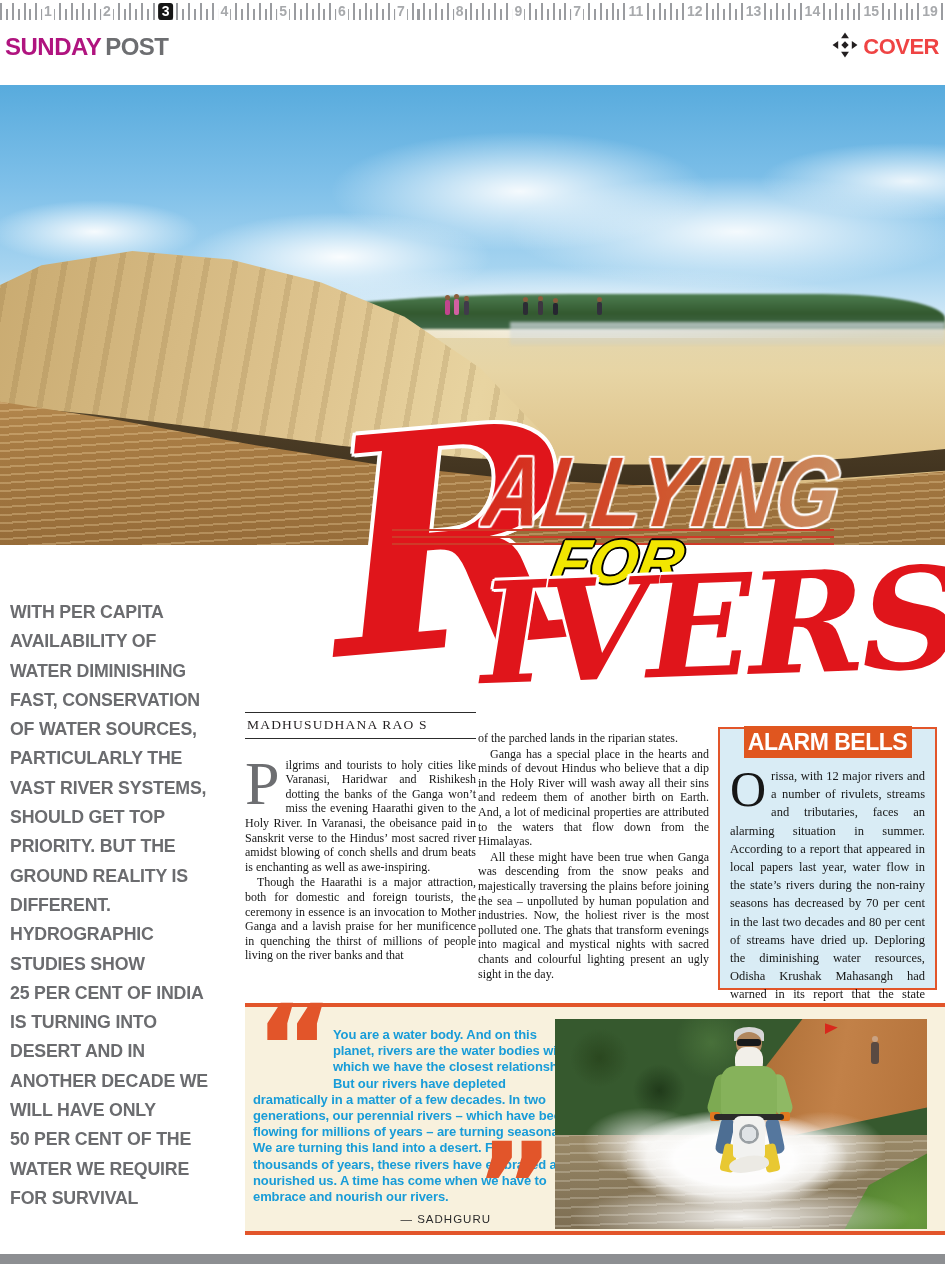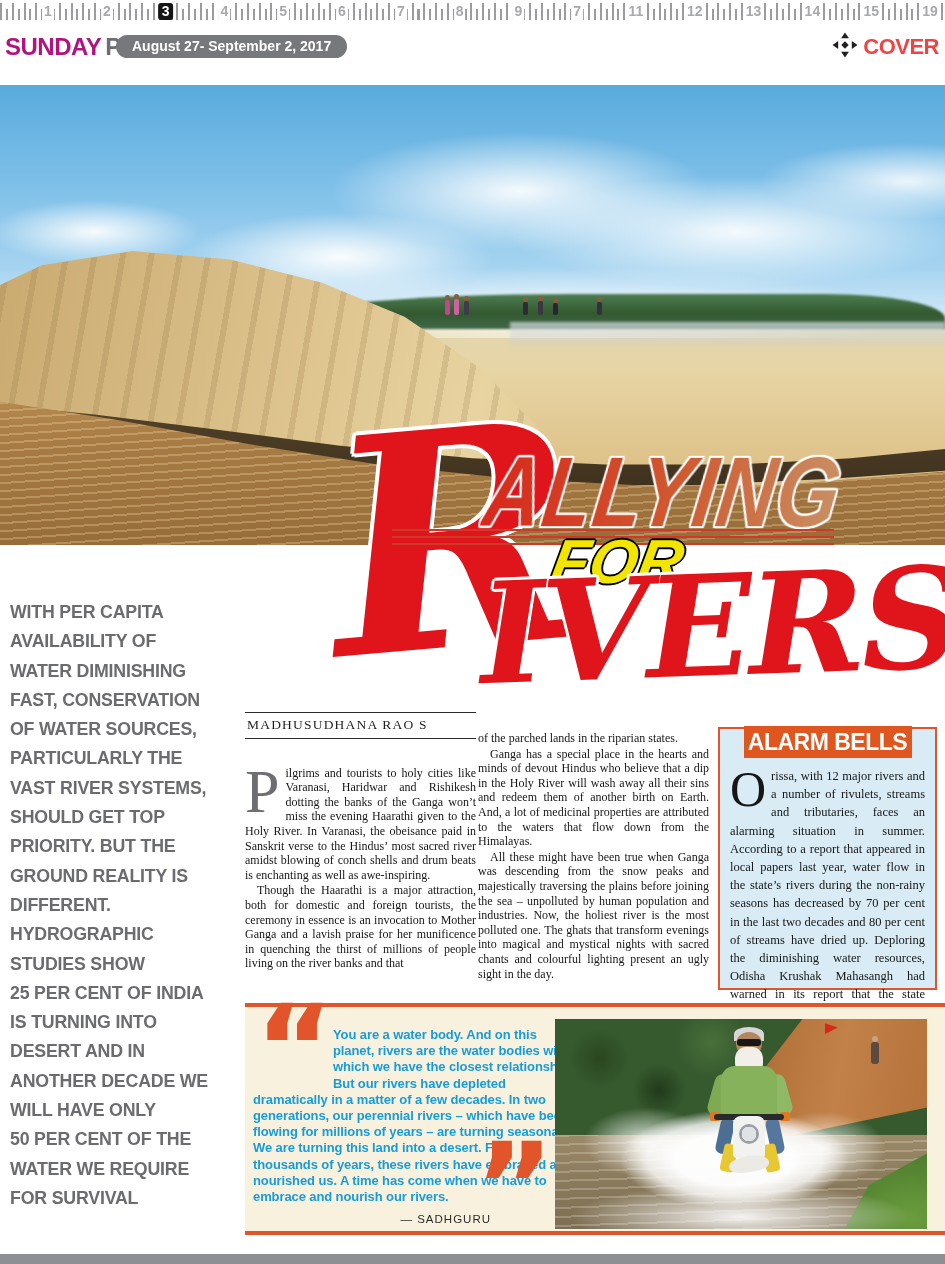--- a/index.html
+++ b/index.html
@@ -101,21 +101,21 @@
     font-size:18.5px; font-weight:bold; line-height:29.3px; color:#6b6c6f;
     white-space:pre-line; transform:scaleX(.96); transform-origin:left top; letter-spacing:-0.2px; }
 
   
   .col { position:absolute; top:712px; width:231px; font-family:"Liberation Serif", serif;
     font-size:12px; line-height:14.6px; color:#161616; text-align:justify; }
   .col-1 { left:245px; }
   .col-2 { left:478px; padding-top:19px; }
   .byline { font-family:"Liberation Serif", serif; font-size:13.5px; letter-spacing:1.2px;
     color:#231f20; border-top:1.5px solid #2c2c2c; border-bottom:1.5px solid #2c2c2c;
-    padding:5px 0 5px 2px; margin-bottom:27px; text-align:left; }
+    padding:5px 0 5px 2px; margin-bottom:19px; text-align:left; }
   .col p + p { text-indent:12px; margin-top:1px; }
   .dropcap { float:left; font-family:"Liberation Serif", serif; font-size:62px; line-height:47px;
     padding:2px 6px 0 0; color:#6d6e71; font-weight:normal; }
 
   
   .alarm-box { position:absolute; left:718px; top:727px; width:219px; height:263px;
     background:#d9ecf5; border:2px solid #e2552a; }
   .alarm-title { position:absolute; left:50%; top:-3px; transform:translateX(-50%);
     width:168px; height:32px; line-height:32px; background:#e0561f; color:#ffffff;
     font-size:23px; font-weight:900; text-align:center; letter-spacing:-0.5px; }
@@ -208,21 +208,20 @@
     <span class="num" style="--i:11">12</span>
     <span class="num" style="--i:12">13</span>
     <span class="num" style="--i:13">14</span>
     <span class="num" style="--i:14">15</span>
     <span class="num" style="--i:15">19</span>
   </div>
 
   <div class="masthead">
     <span class="sunday">SUNDAY</span><span class="post">POST</span>
   </div>
-  <div class="date-pill">August 27- September 2, 2017</div>
   <div class="section">
     <span>
       <svg width="26" height="26" viewBox="0 0 24 24" fill="#231f20">
         <path d="M12 0.5l3.6 5.2h-7.2z"></path>
         <path d="M12 23.5l-3.6-5.2h7.2z"></path>
         <path d="M0.5 12l5.2-3.6v7.2z"></path>
         <path d="M23.5 12l-5.2 3.6v-7.2z"></path>
         <rect x="9.6" y="9.6" width="4.8" height="4.8" transform="rotate(45 12 12)"></rect>
       </svg>
     </span>

